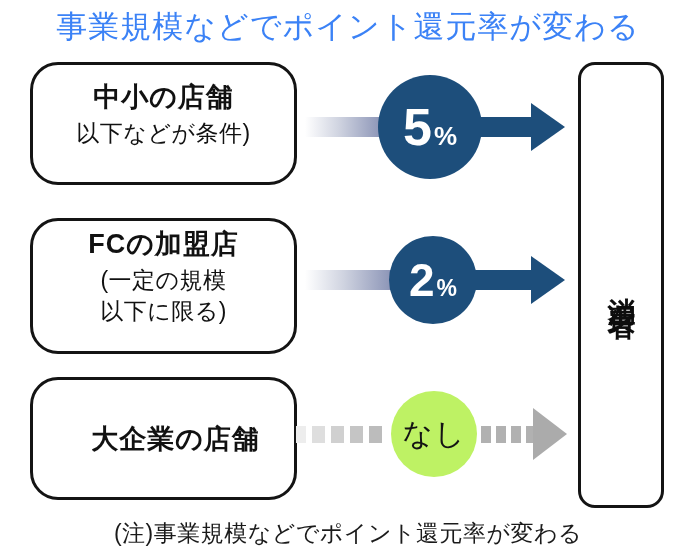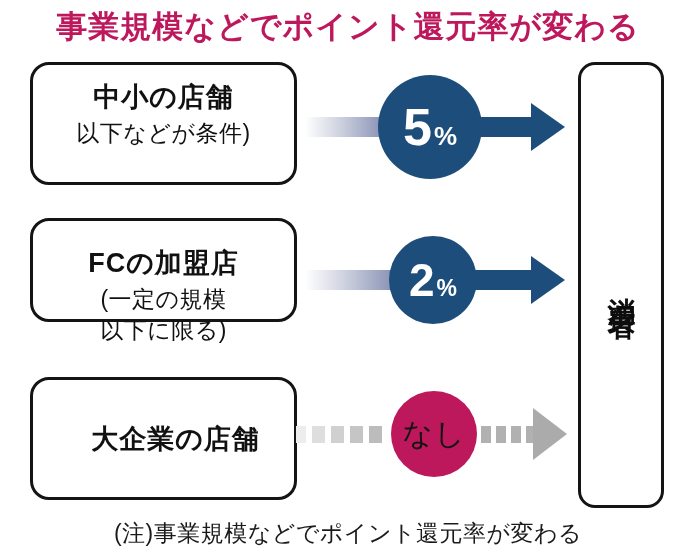--- a/index.html
+++ b/index.html
@@ -4,28 +4,28 @@
 <style>
   * { margin:0; padding:0; box-sizing:border-box; }
   html,body { background:#fff; }
   .canvas {
     position:relative; width:696px; height:560px; background:#ffffff;
     font-family:"Liberation Sans","DejaVu Sans",sans-serif; color:#111;
     overflow:hidden;
   }
   .title {
     position:absolute; top:6px; left:0; right:0; text-align:center;
-    font-size:31px; font-weight:bold; letter-spacing:1px; color:#be185d;
+    font-size:31px; font-weight:normal; letter-spacing:1px; color:#3b82f6;
   }
   .box {
-    position:absolute; background:#fff; border:3px solid #141414; border-radius:19px;
+    position:absolute; background:#fff; border:3px solid #141414; border-radius:28px;
   }
   .store-box { left:30px; width:267px; text-align:center; }
   .box1 { top:62px;  height:123px; padding-top:11px; }
-  .box2 { top:218px; height:104px; padding-top:21px; }
+  .box2 { top:218px; height:136px; padding-top:2px; }
   .box3 { top:377px; height:123px; display:flex; align-items:center; justify-content:center;padding-left:24px; }
   .box-heading { font-size:27px; font-weight:bold; line-height:42px; letter-spacing:1px; }
   .box-sub    { font-size:23px; line-height:31px; letter-spacing:0.5px; }
   .consumer-box {
     left:578px; top:62px; width:86px; height:446px; border-radius:17px;
     display:flex; align-items:center; justify-content:center;
   }
   .vertical-label {
     writing-mode:vertical-rl; text-orientation:upright;
     font-size:28px; font-weight:bold; letter-spacing:7px; color:#0d0d0d;
@@ -47,21 +47,21 @@
   .ahead.r1 { left:531px; top:103px; }
   .ahead.r2 { left:531px; top:256px; }
   .ahead.r3 { left:533px; top:408px; border-top-width:26px; border-bottom-width:26px; border-left-color:#ababab; }
   .circle {
     position:absolute; border-radius:50%;
     display:flex; align-items:center; justify-content:center;
   }
   .circle.navy { background:#1d4e7b; color:#fff; }
   .circle.c1 { left:378px; top:75px;  width:104px; height:104px; }
   .circle.c2 { left:389px; top:236px; width:88px;  height:88px; }
-  .circle.c3 { left:391px; top:391px; width:86px; height:86px; background:#be185d; color:#141414; }
+  .circle.c3 { left:391px; top:391px; width:86px; height:86px; background:#bef264; color:#141414; }
   .rate-group { display:flex; align-items:baseline; }
   .c1 .rate { font-size:52px; font-weight:bold; line-height:1; }
   .c2 .rate { font-size:46px; font-weight:bold; line-height:1; }
   .c1 .unit { font-size:26px; font-weight:bold; margin-left:2px; }
   .c2 .unit { font-size:23px; font-weight:bold; margin-left:2px; }
   .c3 .rate-none { font-size:30px; letter-spacing:1px; }
   .dashrow { position:absolute; top:426px; height:17px; display:flex; }
   .dashrow.left  { left:296px; gap:6px; }
   .dashrow.right { left:481px; gap:5px; }
   .dash { height:17px; }

